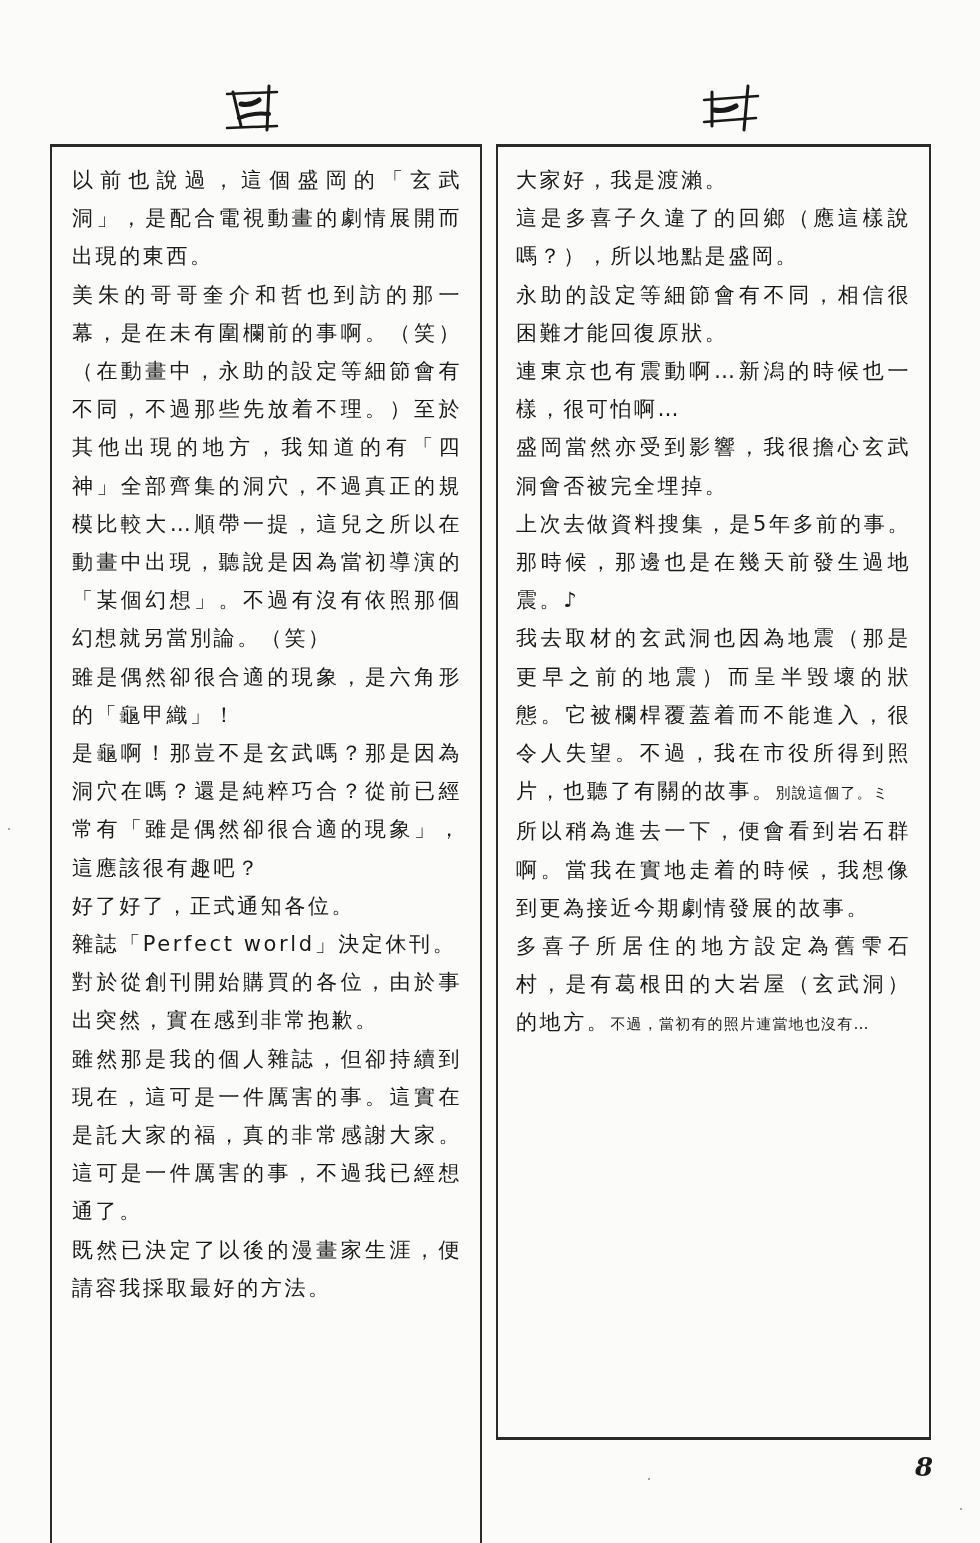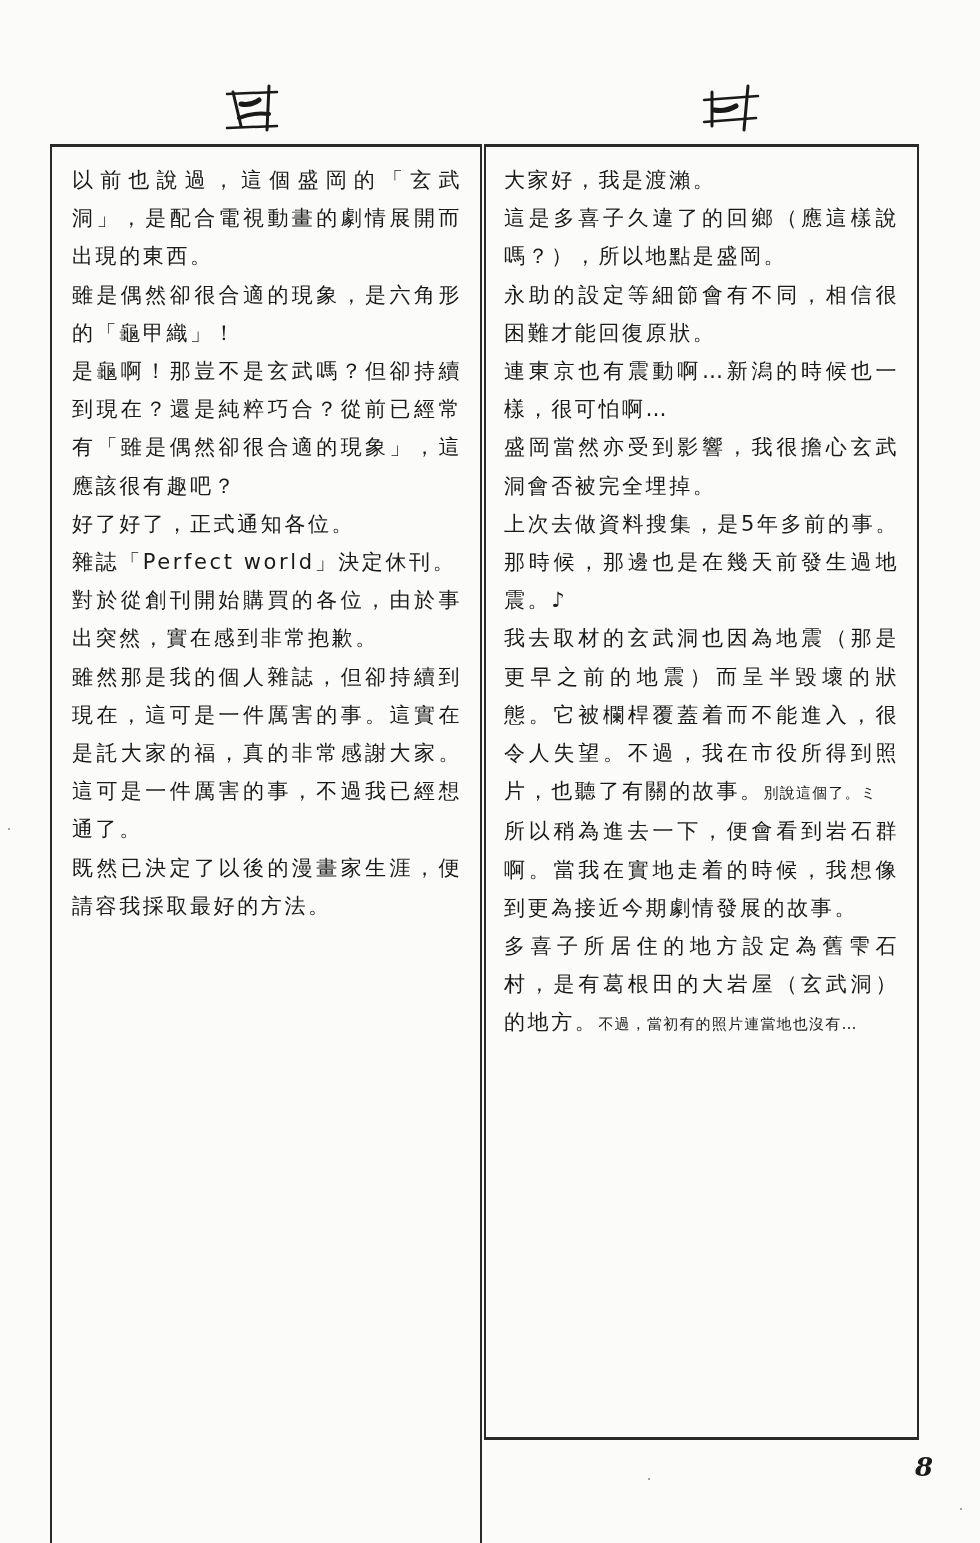--- a/index.html
+++ b/index.html
@@ -33,21 +33,21 @@
       border-top-width: 3px;
       border-bottom-width: 3px;
       padding: 14px 18px 0 20px;
     }
     .col-left {
       left: 50px;
       width: 432px;
       height: 1464px;
     }
     .col-right {
-      left: 484px;
+      left: 496px;
       width: 435px;
       height: 1296px;
       padding-left: 18px;
     }
     .para {
       margin: 0;
       font-size: 21px;
       line-height: 38.2px;
       letter-spacing: 2.6px;
       word-break: break-all;
@@ -92,22 +92,23 @@
     <path d="M12 10 L12 44" stroke-width="3"></path>
     <path d="M48 4 L44 48" stroke-width="3"></path>
     <path d="M4 18 L58 14" stroke-width="2.5"></path>
     <path d="M4 40 L56 36" stroke-width="2.5"></path>
     <path d="M14 28 Q26 30 36 24" stroke-width="5"></path>
   </svg>
 </div>
 
 <div class="column-box col-left">
   <p class="para">以前也說過，這個盛岡的「玄武洞」，是配合電視動畫的劇情展開而出現的東西。</p>
+  <p class="para">美朱的哥哥奎介和哲也到訪的那一幕，是在未有圍欄前的事啊。（笑）（在動畫中，永助的設定等細節會有不同，不過那些先放着不理。）至於其他出現的地方，我知道的有「四神」全部齊集的洞穴，不過真正的規模比較大…順帶一提，這兒之所以在動畫中出現，聽說是因為當初導演的「某個幻想」。不過有沒有依照那個幻想就另當別論。（笑）</p>
   <p class="para">雖是偶然卻很合適的現象，是六角形的「龜甲織」！</p>
-  <p class="para">是龜啊！那豈不是玄武嗎？但卻持續到現在？還是純粹巧合？從前已經常有「雖是偶然卻很合適的現象」，這應該很有趣吧？</p>
+  <p class="para">是龜啊！那豈不是玄武嗎？那是因為洞穴在嗎？還是純粹巧合？從前已經常有「雖是偶然卻很合適的現象」，這應該很有趣吧？</p>
   <p class="para">好了好了，正式通知各位。</p>
   <p class="para">雜誌「Perfect world」決定休刊。</p>
   <p class="para">對於從創刊開始購買的各位，由於事出突然，實在感到非常抱歉。</p>
   <p class="para">雖然那是我的個人雜誌，但卻持續到現在，這可是一件厲害的事。這實在是託大家的福，真的非常感謝大家。這可是一件厲害的事，不過我已經想通了。</p>
   <p class="para">既然已決定了以後的漫畫家生涯，便請容我採取最好的方法。</p>
 </div>
 
 <div class="column-box col-right">
   <p class="para"><span>大家好，我是渡瀨。</span></p>
   <p class="para"><span>這是多喜子久違了的回鄉（應這樣說嗎？），所以地點是盛岡。</span></p>

